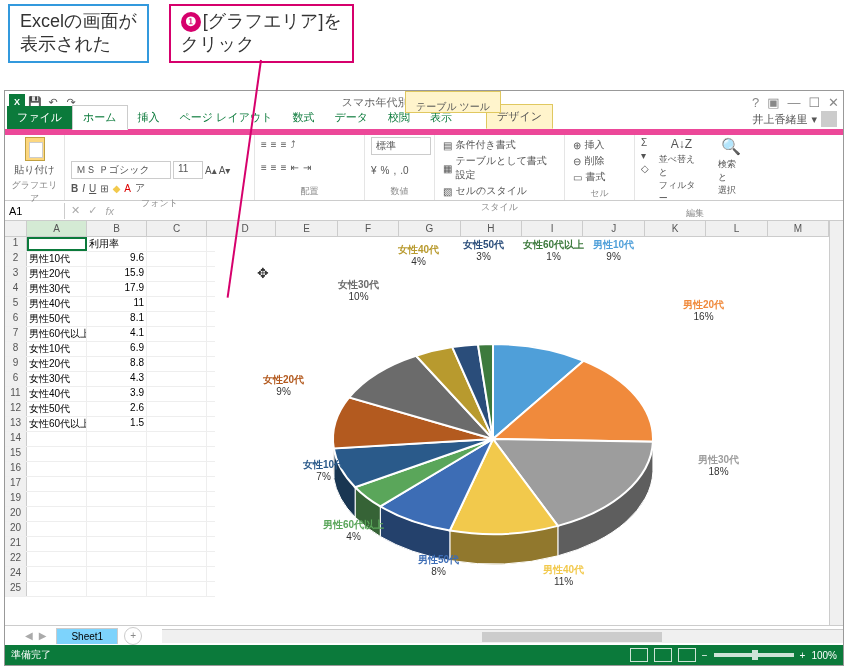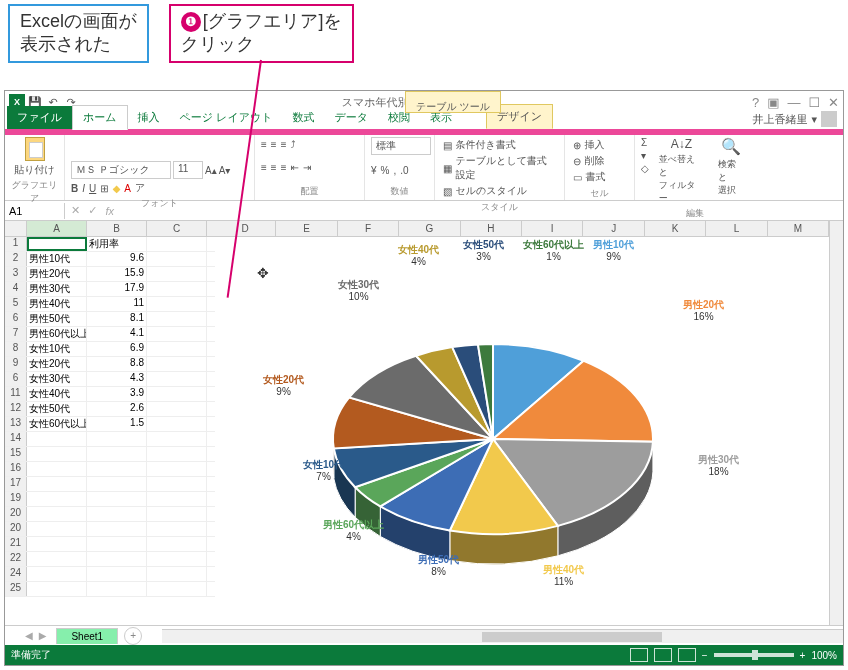--- a/index.html
+++ b/index.html
@@ -68,21 +68,21 @@
   .pie-svg { width: 100%; height: 100%; }
   .data-label { position: absolute; font-size: 10px; color: #333; text-align: center; line-height: 1.2; }
   .data-label .cat { font-weight: bold; }
   .move-cursor { position: absolute; left: 34px; top: 26px; font-size: 14px; color: #333; z-index: 60; }
 
   .vscroll { position: absolute; right: 0; top: 0; width: 14px; bottom: 0; background: #f0f0f0; border-left: 1px solid #ccc; }
   .hscroll { position: absolute; bottom: 0; left: 0; right: 14px; height: 14px; background: #f0f0f0; border-top: 1px solid #ccc; display: flex; }
   .hscroll-thumb { margin-left: 320px; width: 180px; height: 10px; margin-top: 2px; background: #ccc; }
 
   .sheet-tabs { height: 20px; border-top: 1px solid #ccc; display: flex; align-items: center; padding-left: 20px; background: #fff; font-size: 10px; }
-  .sheet-tab { padding: 2px 14px; border: 1px solid #ccc; border-bottom: none; background: #86efac; }
+  .sheet-tab { padding: 2px 14px; border: 1px solid #ccc; border-bottom: none; background: #7dd3fc; }
   .add-sheet { width: 18px; height: 18px; border: 1px solid #ccc; border-radius: 50%; margin-left: 6px; text-align: center; line-height: 16px; color: #888; }
 
   .statusbar { height: 20px; background: #0b7a3b; color: #fff; display: flex; align-items: center; padding: 0 6px; font-size: 10px; }
   .status-right { margin-left: auto; display: flex; align-items: center; gap: 6px; }
   .view-btn { width: 18px; height: 14px; border: 1px solid #fff; opacity: 0.8; }
   .zoom-slider { width: 80px; height: 4px; background: #fff; position: relative; opacity: 0.8; }
   .zoom-slider::after { content: ""; position: absolute; left: 38px; top: -3px; width: 6px; height: 10px; background: #fff; }
 </style>
 </head>
 <body>

